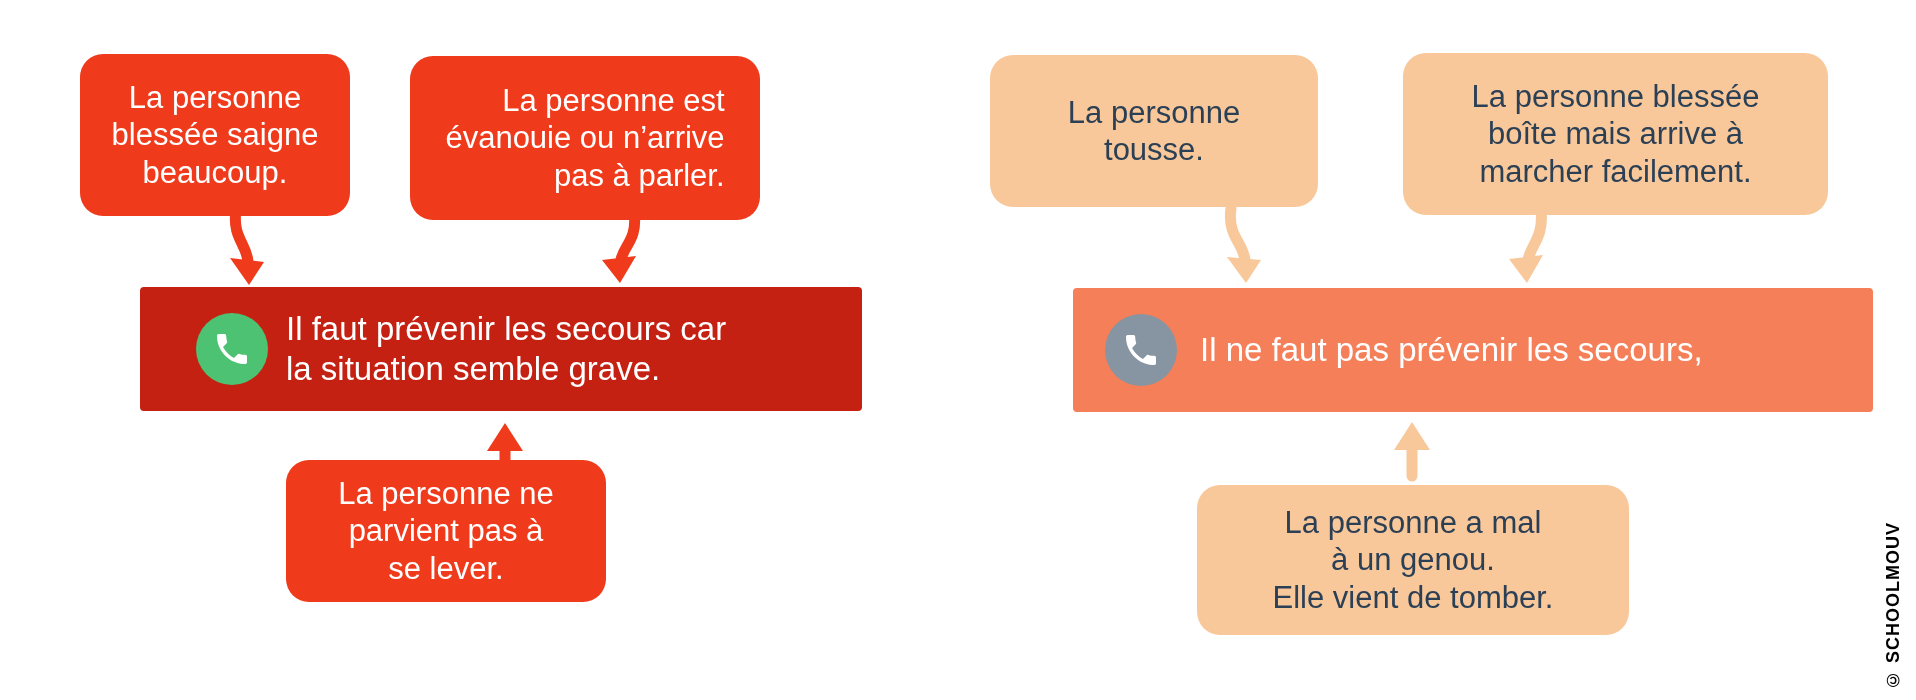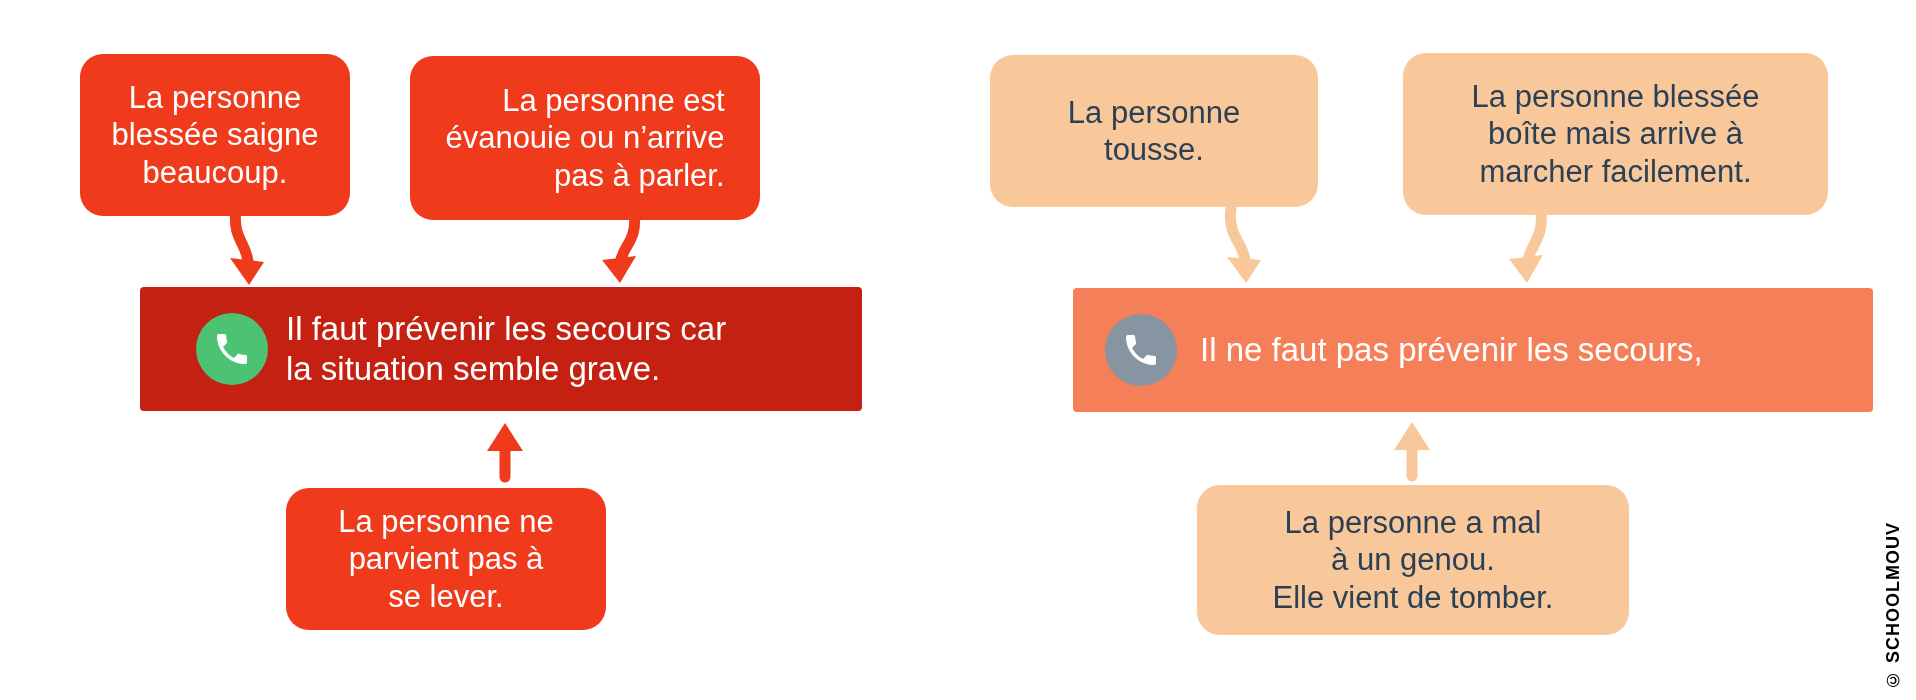--- a/index.html
+++ b/index.html
@@ -47,21 +47,21 @@
   .pill .lines { font-size: 33px; line-height: 1.22; white-space: nowrap; }
   .pill .lines .l2 { font-weight: normal; display: block; }
 
   #pill-left  { left: 140px;  top: 287px; width: 722px; height: 124px; background: var(--darkred); }
   #pill-left .circle  { margin-left: 56px; margin-right: 18px; }
   #pill-right { left: 1073px; top: 288px; width: 800px; height: 124px; background: var(--salmon); gap: 7px; }
   #pill-right .circle { margin-left: 32px; margin-right: 16px; }
 
   #box-l-top1 { left: 80px;   top: 54px;  width: 270px; height: 162px; }
   #box-l-top2 { left: 410px;  top: 56px;  width: 350px; height: 164px; text-align: right; }
-  #box-l-bot  { left: 286px;  top: 488px; width: 320px; height: 142px; }
+  #box-l-bot  { left: 286px;  top: 460px; width: 320px; height: 142px; }
 
   #box-r-top1 { left: 990px;  top: 55px;  width: 328px; height: 152px; }
   #box-r-top2 { left: 1403px; top: 53px;  width: 425px; height: 162px; }
   #box-r-bot  { left: 1197px; top: 485px; width: 432px; height: 150px; }
 
   .arrows {
     position: absolute;
     left: 0; top: 0;
     width: 1916px;
     height: 700px;

